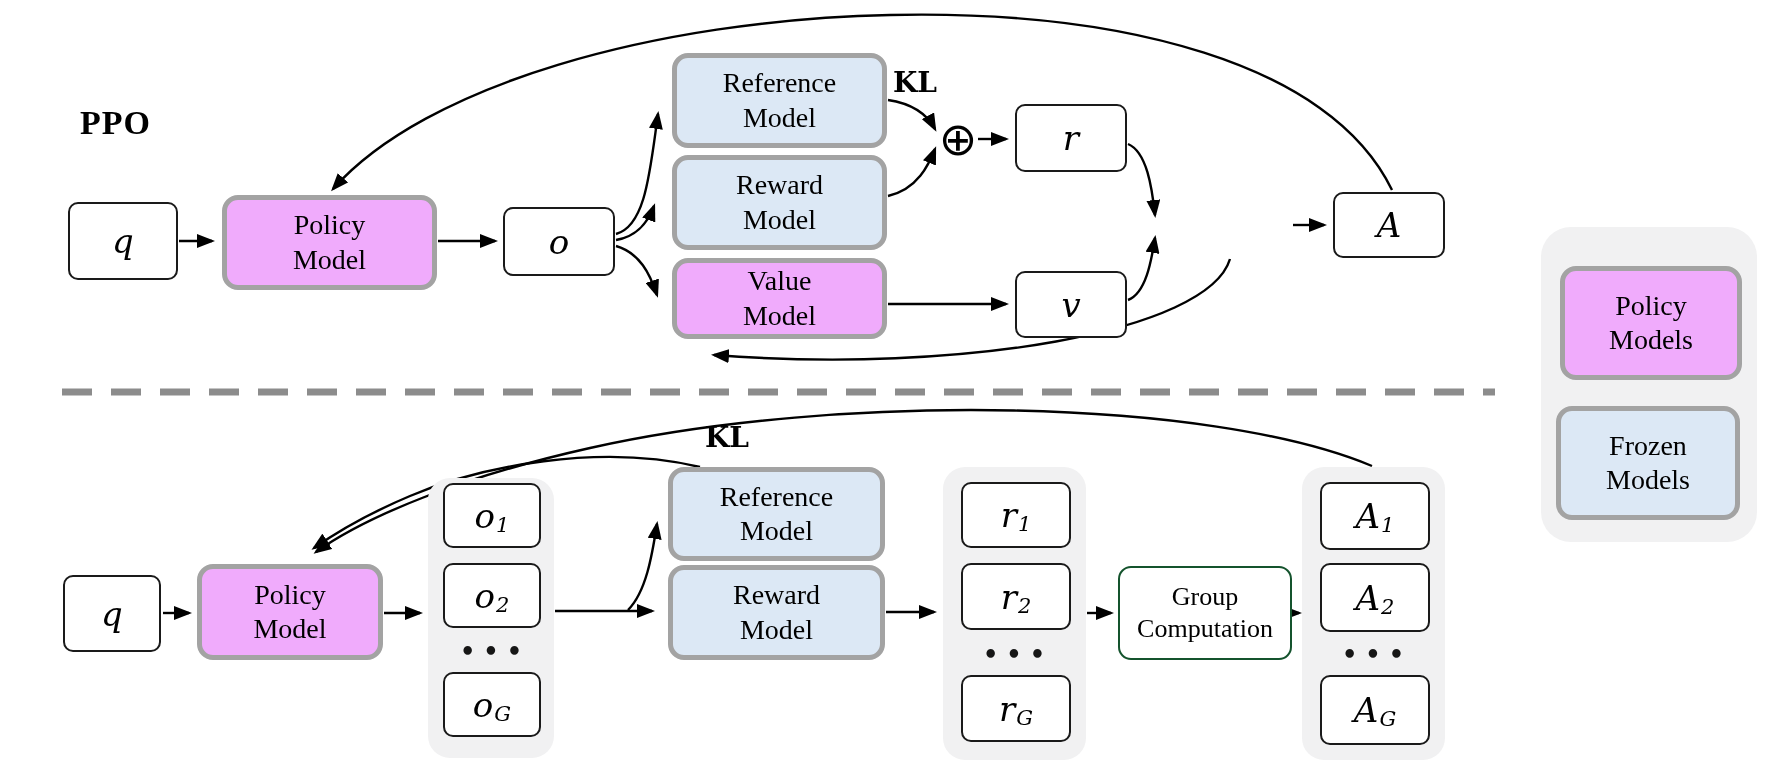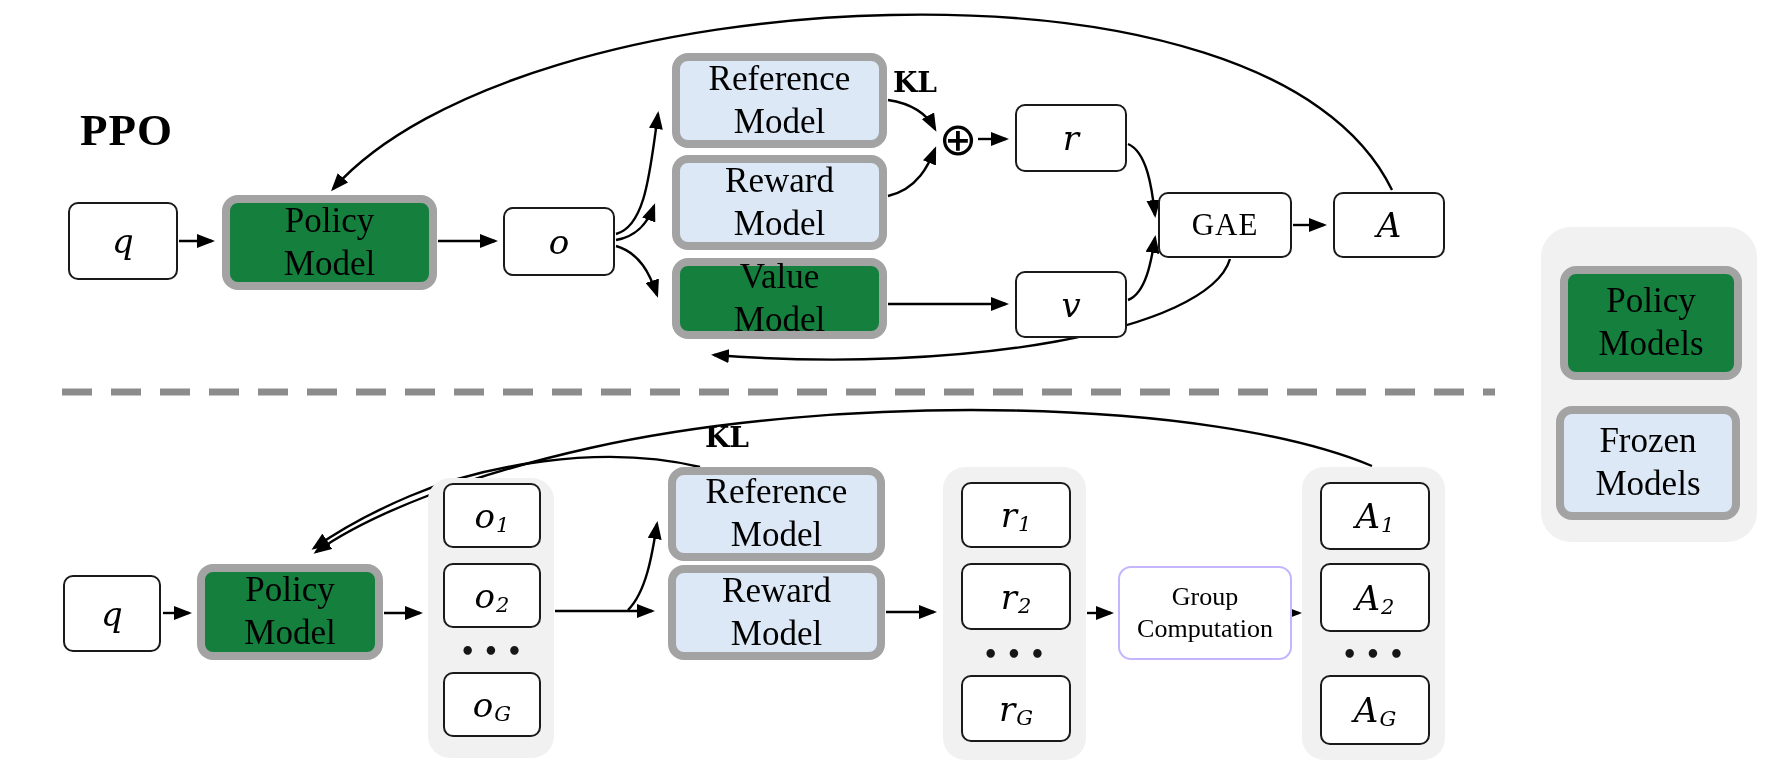--- a/index.html
+++ b/index.html
@@ -1,29 +1,29 @@
 <!DOCTYPE html>
 <html><head>
 <meta charset="utf-8">
 <style>
   html,body{margin:0;padding:0;background:#ffffff;}
   #stage{position:relative;width:1782px;height:776px;background:#ffffff;overflow:hidden;
          font-family:"Liberation Serif",serif;color:#000;}
   #wires{position:absolute;left:0;top:0;width:1782px;height:776px;}
   .box{position:absolute;box-sizing:border-box;display:flex;align-items:center;justify-content:center;
        text-align:center;background:#ffffff;border:2.2px solid #1a1a1a;border-radius:10px;}
-  .model{border:8px solid #a3a3a3;border-radius:16px;font-size:35px;line-height:1.22;white-space:pre-line;}
-  .yellow{background:#15803d;}
+  .model{border:5px solid #a3a3a3;border-radius:16px;font-size:28px;line-height:1.22;white-space:pre-line;}
+  .yellow{background:#f0abfc;}
   .blue{background:#dce8f5;}
   .graybg{position:absolute;background:#f1f1f2;border-radius:22px;}
   .mbase{font-family:"DejaVu Serif",serif;font-style:italic;font-size:34px;}
   .msub{font-family:"DejaVu Serif",serif;font-style:italic;font-size:21px;transform:translateY(9px);margin-left:1px;}
   .gae{font-size:31px;letter-spacing:1px;}
-  .group{border:2px solid #c4b5fd;border-radius:13px;font-size:26px;line-height:1.25;white-space:pre-line;}
-  .seclabel{position:absolute;font-weight:bold;font-size:45px;letter-spacing:1px;}
+  .group{border:2px solid #14532d;border-radius:13px;font-size:26px;line-height:1.25;white-space:pre-line;}
+  .seclabel{position:absolute;font-weight:bold;font-size:34px;letter-spacing:1px;}
   .kl{position:absolute;font-family:"DejaVu Serif",serif;font-weight:bold;font-size:28px;}
   .dots{position:absolute;font-family:"DejaVu Sans",sans-serif;font-weight:bold;font-size:24px;
         letter-spacing:8px;color:#161616;}
   .oplus{position:absolute;font-family:"DejaVu Sans",sans-serif;font-size:46px;line-height:1;
          display:flex;align-items:center;justify-content:center;}
 </style>
 </head>
 <body>
 
 <div id="stage">
@@ -85,21 +85,20 @@
   <div class="box model yellow" style="left:672px;top:258px;width:215px;height:81px;">Value
 Model</div>
 
   <div class="kl" style="left:893px;top:66px;">KL</div>
 
   <div class="oplus" style="left:933px;top:112px;width:50px;height:54px;">⊕</div>
 
   <div class="box" style="left:1015px;top:104px;width:112px;height:68px;">
     <span class="mbase">r</span>
   </div>
-  <div class="box gae" style="left:1158px;top:192px;width:134px;height:66px;">GAE</div>
   <div class="box" style="left:1333px;top:192px;width:112px;height:66px;">
     <span class="mbase">A</span>
   </div>
   <div class="box" style="left:1015px;top:271px;width:112px;height:67px;">
     <span class="mbase">v</span>
   </div>
 
 
   <div class="box" style="left:63px;top:575px;width:98px;height:77px;">
     <span class="mbase">q</span>

